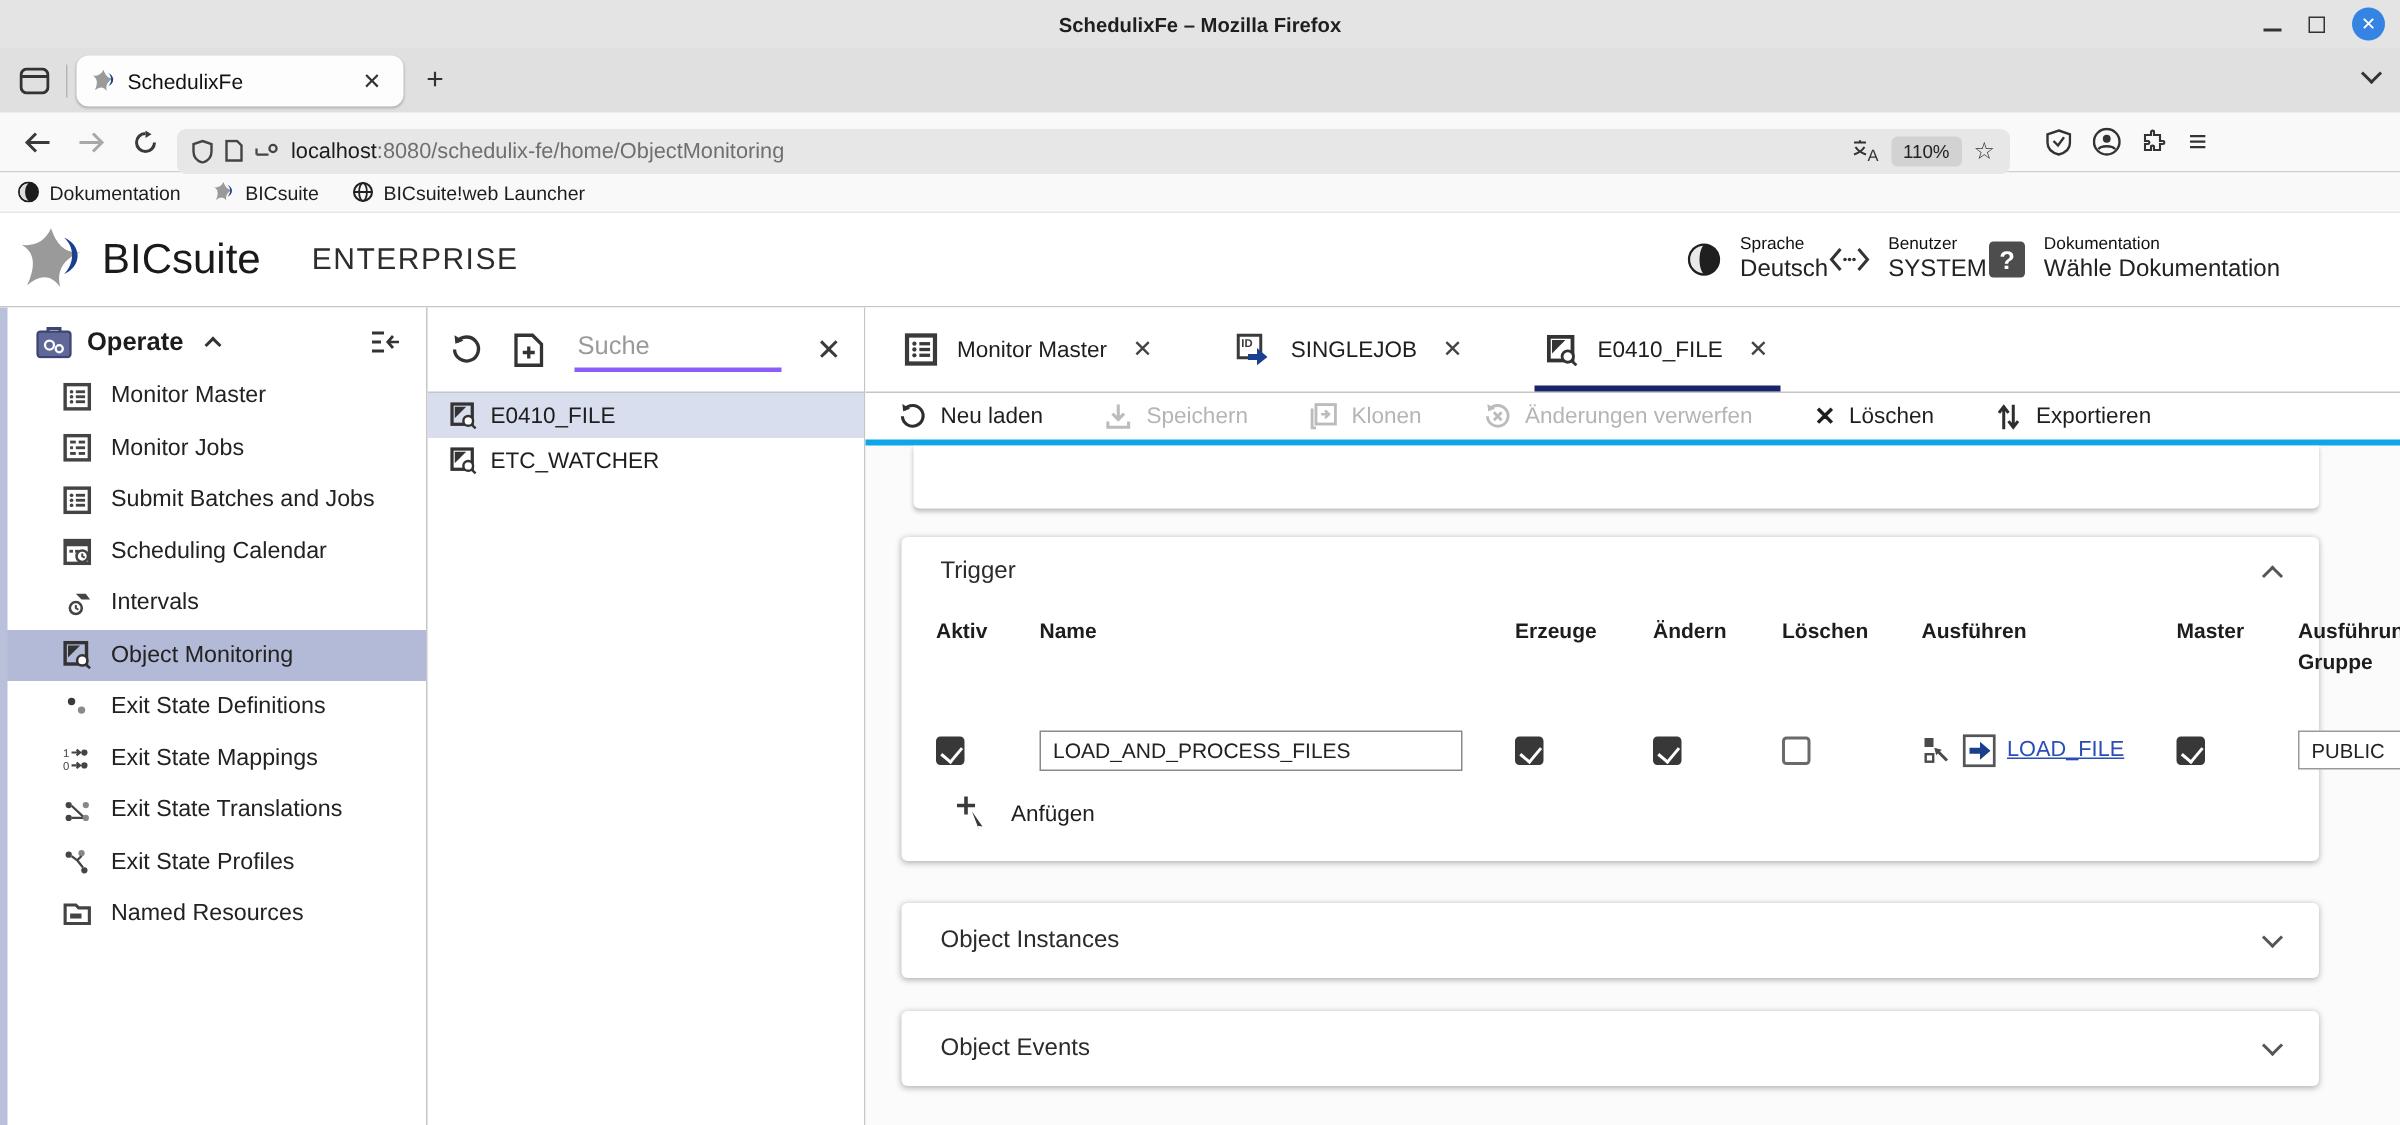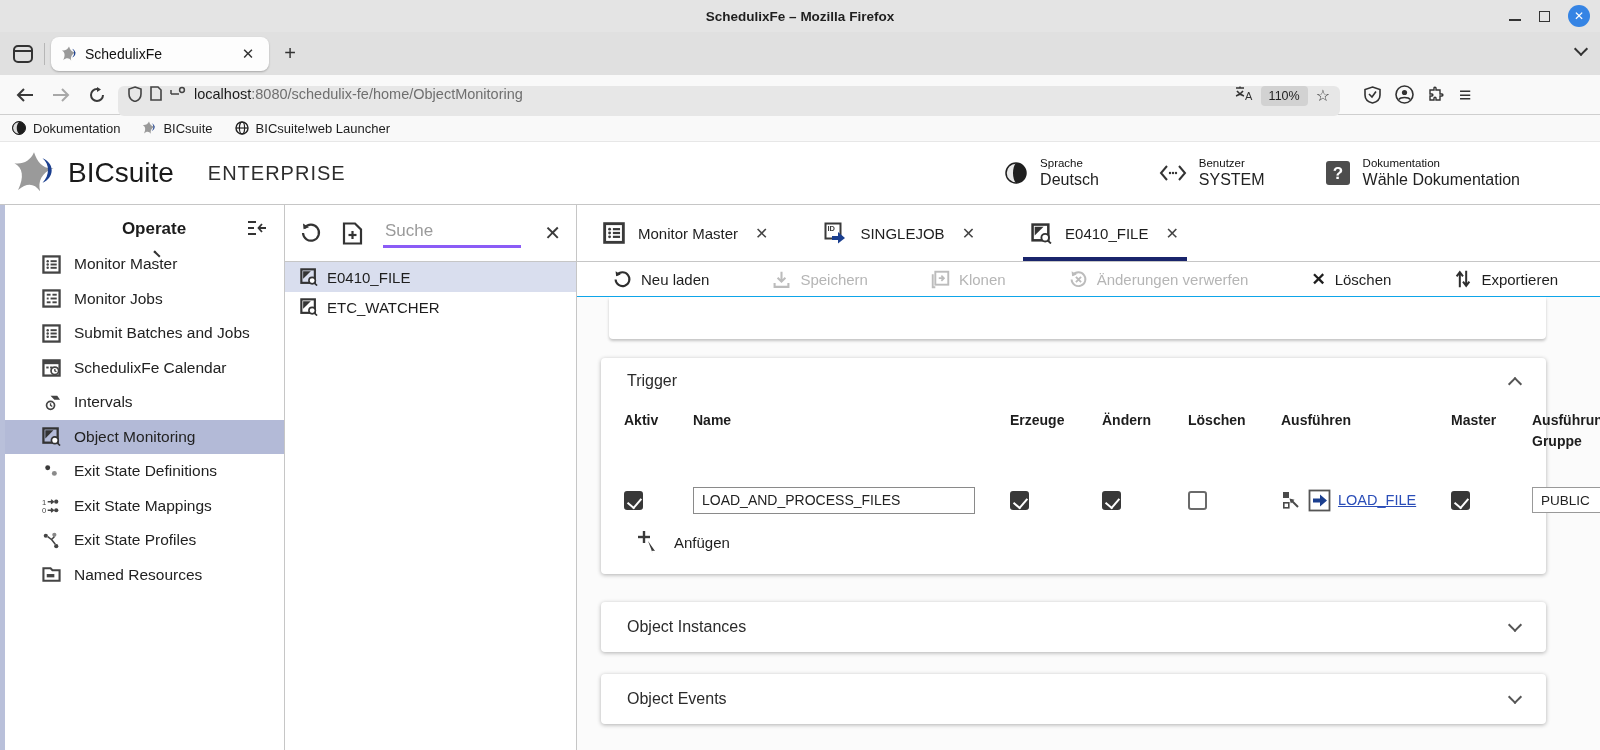--- a/index.html
+++ b/index.html
@@ -20,67 +20,67 @@
   .tab-sep { width:1px; height:22px; background:#b6b6b6; margin-right:6px; }
   .browser-tab { width:218px; height:34px; background:#fdfdfd; border-radius:8px; box-shadow:0 1px 2px rgba(0,0,0,.25); display:flex; align-items:center; padding:0 10px; gap:8px; }
   .browser-tab .tab-label { font-size:14px; color:#111; flex:1; }
   .tab-close, .newtab { color:#333; font-size:15px; display:flex; align-items:center; justify-content:center; width:22px; height:22px; border-radius:4px; }
   .newtab { font-size:20px; margin-left:10px; }
   .alltabs-chevron { position:absolute; right:14px; top:12px; width:10px; height:10px; border-right:2px solid #333; border-bottom:2px solid #333; transform:rotate(45deg); }
 
   .navbar { height:40px; background:#f9f9f9; border-bottom:1px solid #cfcfcf; display:flex; align-items:center; padding:0 10px; gap:6px; }
   .nav-ic { width:30px; height:28px; display:flex; align-items:center; justify-content:center; color:#3a3a3a; }
   .nav-ic.disabled { color:#a8a8a8; }
-  .urlbar { flex:0 0 1222px; height:30px; background:#e7e7e7; border-radius:6px; display:flex; align-items:flex-start; padding:0 10px; gap:8px;margin-top:12px; }
+  .urlbar { flex:0 0 1222px; height:30px; background:#e7e7e7; border-radius:6px; display:flex; align-items:center; padding:0 10px; gap:8px;margin-top:12px; }
   .url-text { flex:1; font-size:14.5px; white-space:nowrap; overflow:hidden; }
   .url-host { color:#1b1b1b; }
   .url-rest { color:#6f6f6f; }
   .zoom-badge { background:#d2d2d2; border-radius:4px; font-size:12.5px; padding:3px 8px; color:#222; }
   .star-glyph { font-size:16px; color:#333; }
   .nav-right { display:flex; align-items:center; gap:14px; margin-left:18px; }
   .hamburger { font-size:21px; color:#333; line-height:1; }
 
   .bookmarksbar { height:27px; background:#f9f9f9; display:flex; align-items:center; padding:0 12px; gap:22px; border-bottom:1px solid #e7e7e7; }
   .bookmark { display:flex; align-items:center; gap:7px; font-size:13px; color:#1d1d1d; }
 
   
   .app-header { height:63px; background:#fff; border-bottom:1px solid #c6c6c6; display:flex; align-items:center; padding:0 20px 0 10px; }
   .brand { font-size:28px; color:#1a1a1a; margin-left:10px; }
   .edition { font-size:20px; color:#2d2d2d; letter-spacing:1px; margin-left:34px; }
-  .header-right { margin-left:auto; display:flex; gap:60px; padding-right:60px; }
+  .header-right { margin-left:auto; display:flex; padding-right:60px; }
   .hgroup { display:flex; align-items:center; gap:12px; }
   .hgroup .txt .lbl { font-size:11.5px; color:#111; margin-bottom:2px; }
   .hgroup .txt .val { font-size:16px; color:#222; }
 
   
   .body { display:flex; height:545px; }
   .sidebar { width:285px; border-right:1px solid #c6c6c6; padding-top:4px; position:relative; background:#fff; }
   .side-strip { position:absolute; left:0; top:0; bottom:0; width:5px; background:#b9c0da; }
-  .section-header { height:38px; display:flex; align-items:center; gap:10px; padding-left:24px; font-size:17px; font-weight:bold; color:#1c1c1c; position:relative;flex-direction:column; }
+  .section-header { height:38px; display:flex; align-items:center; gap:10px; padding-left:24px; font-size:17px; font-weight:bold; color:#1c1c1c; position:relative; }
   .caret-up { width:8px; height:8px; border-left:2px solid #333; border-top:2px solid #333; transform:rotate(45deg); margin-left:6px; margin-top:4px; }
   .collapse-ic { position:absolute; right:16px; top:9px; }
   .side-item { height:34.5px; display:flex; align-items:center; gap:13px; padding-left:42px; font-size:15.5px; color:#222; }
   .side-item.selected { background:#b3bad7; }
   .side-item svg { flex:0 0 auto; }
 
   .list-panel { width:292px; border-right:1px solid #c6c6c6; background:#fff; }
   .list-toolbar { height:57px; border-bottom:1px solid #c6c6c6; display:flex; align-items:center; padding:0 15px; gap:20px; }
   .search-input { border:none; border-bottom:3px solid #8b5cf6; background:transparent; width:138px; font-size:17px; padding:2px 2px 4px; outline:none; color:#333; font-family:inherit; }
   .search-input::placeholder { color:#9a9a9a; }
   .clear-x { margin-left:auto; font-size:20px; color:#3a3a3a; }
   .list-item { height:30px; display:flex; align-items:center; gap:9px; padding-left:15px; font-size:15px; color:#1e1e1e; }
   .list-item.selected { background:#d9deee; }
 
   .main { flex:1; display:flex; flex-direction:column; background:#fbfbfb; }
   .tabs-row { height:57px; background:#fff; border-bottom:1px solid #c6c6c6; display:flex; align-items:stretch; padding-left:12px; gap:28px; }
   .mtab { display:flex; align-items:center; gap:13px; padding:0 14px; font-size:15px; color:#1e1e1e; position:relative; }
   .mtab .mtab-close { font-size:16px; color:#444; margin-left:4px; }
   .mtab.active::after { content:""; position:absolute; left:6px; right:6px; bottom:0; height:4px; background:#19246b; }
 
-  .action-bar { height:35px; background:#fff; border-bottom:1px solid #0ea5e9; display:flex; align-items:center; padding-left:36px; gap:63px; }
+  .action-bar { height:35px; background:#fff; border-bottom:4px solid #0ea5e9; display:flex; align-items:center; padding-left:22px; gap:41px; }
   .abtn { display:flex; align-items:center; gap:9px; font-size:15px; color:#1e1e1e; }
   .abtn.disabled { color:#b5b5b5; }
   .abtn.disabled svg { color:#bcbcbc; }
   .abtn svg { color:#2e2e2e; }
   .x-glyph { font-size:17px; font-weight:bold; }
 
   .content { flex:1; padding:0 0 0 24px; overflow:hidden; }
   .card { width:945px; background:#fff; border-radius:4px; box-shadow:0 1px 4px rgba(0,0,0,.3); }
   .partial-card { width:937px; margin-left:8px; height:42px; border-radius:0 0 4px 4px; box-shadow:0 2px 3px rgba(0,0,0,.22); background:#fff; }
   .trigger-card { margin-top:19px; padding-top:14px; }
@@ -324,21 +324,21 @@
       </div>
       <div class="side-item">
         <svg width="19" height="19" viewBox="0 0 20 20">
             <rect x="1.5" y="2.5" width="17" height="16" fill="none" stroke="#444" stroke-width="2.4"></rect>
             <rect x="1.5" y="2.5" width="17" height="4" fill="#444"></rect>
             <rect x="4.5" y="9" width="2.5" height="2" fill="#444"></rect>
             <rect x="8.5" y="9" width="2.5" height="2" fill="#444"></rect>
             <circle cx="13.5" cy="13.5" r="4" fill="#fff" stroke="#444" stroke-width="1.8"></circle>
             <path d="M13.5 11.5 V13.5 L15.2 14.5" fill="none" stroke="#444" stroke-width="1.4"></path>
           </svg>
-        <span>SchedulixFe Calendar</span>
+        <span>Scheduling Calendar</span>
       </div>
       <div class="side-item">
         <svg width="19" height="19" viewBox="0 0 20 20">
             <path d="M1 7 H13 L9 3 H16 L19 7" fill="#444"></path>
             <circle cx="9" cy="13" r="4.2" fill="#fff" stroke="#444" stroke-width="1.8"></circle>
             <path d="M9 10.8 V13 L10.8 14.2" fill="none" stroke="#444" stroke-width="1.4"></path>
           </svg>
         <span>Intervals</span>
       </div>
       <div class="side-item selected">
@@ -362,20 +362,31 @@
       <div class="side-item">
         <svg width="19" height="19" viewBox="0 0 20 20">
             <text x="0" y="9" font-size="8" fill="#444" font-family="Liberation Sans">1</text>
             <path d="M6 6 H11 M9.5 4 L12 6 L9.5 8" fill="none" stroke="#444" stroke-width="1.5"></path>
             <circle cx="15" cy="6" r="2.2" fill="#444"></circle>
             <text x="0" y="18" font-size="8" fill="#444" font-family="Liberation Sans">0</text>
             <path d="M6 15 H11 M9.5 13 L12 15 L9.5 17" fill="none" stroke="#444" stroke-width="1.5"></path>
             <circle cx="15" cy="15" r="2.2" fill="#444"></circle>
           </svg>
         <span>Exit State Mappings</span>
+      </div>
+      <div class="side-item">
+        <svg width="19" height="19" viewBox="0 0 20 20">
+            <circle cx="4" cy="6" r="2.2" fill="#444"></circle>
+            <circle cx="16" cy="6" r="2.2" fill="#888"></circle>
+            <circle cx="4" cy="15" r="2.2" fill="#444"></circle>
+            <circle cx="16" cy="15" r="2.2" fill="#888"></circle>
+            <line x1="6" y1="6.5" x2="14" y2="14" stroke="#444" stroke-width="1.6"></line>
+            <line x1="6" y1="15" x2="14" y2="15" stroke="#444" stroke-width="1.6"></line>
+          </svg>
+        <span>Exit State Translations</span>
       </div>
       <div class="side-item">
         <svg width="19" height="19" viewBox="0 0 20 20">
             <circle cx="4" cy="5" r="2.2" fill="#444"></circle>
             <circle cx="13" cy="4" r="2.2" fill="#888"></circle>
             <circle cx="15" cy="16" r="2.2" fill="#444"></circle>
             <path d="M6 6 L10 9 L13 6 M10 9 L14 14" fill="none" stroke="#444" stroke-width="1.6"></path>
           </svg>
         <span>Exit State Profiles</span>
       </div>

